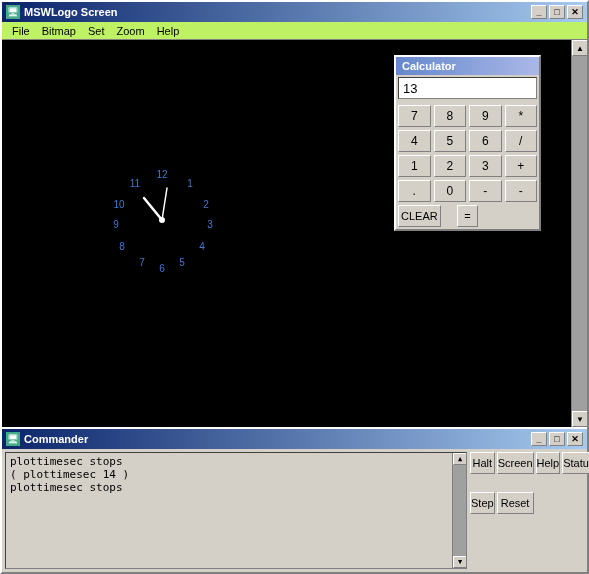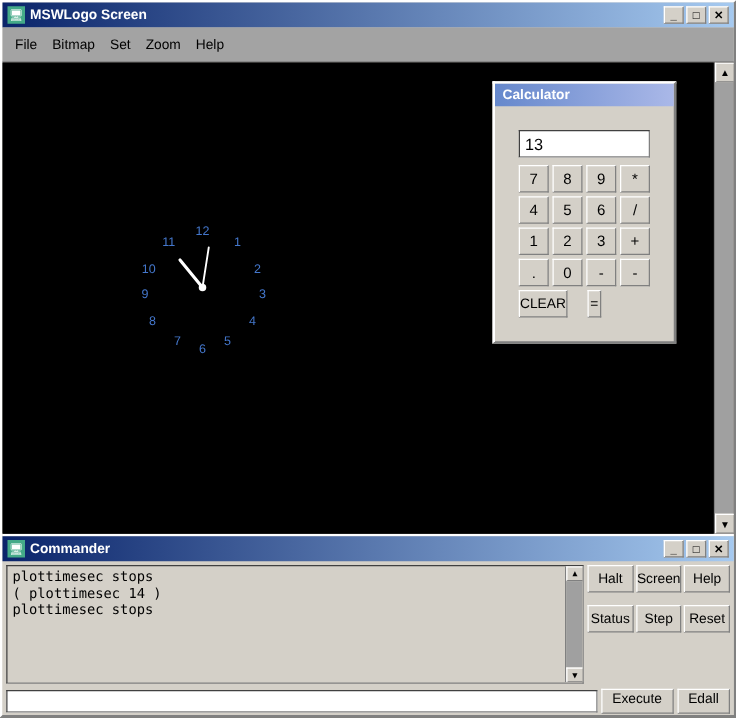--- a/index.html
+++ b/index.html
@@ -73,22 +73,22 @@
       font-weight: bold;
       color: #000;
     }
     .title-btn.close-btn {
       background: #d4d0c8;
       color: #000;
     }
 
     
     .menu-bar {
-      background: #a3a3a3;
-      height: 28px;
+      background: #bef264;
+      height: 18px;
       display: flex;
       align-items: center;
       padding: 0 4px;
       border-bottom: 1px solid #808080;
       flex-shrink: 0;
     }
     .menu-item {
       padding: 2px 6px;
       font-size: 11px;
       cursor: pointer;
@@ -153,21 +153,21 @@
       background: linear-gradient(to right, #6688cc, #aab8e8);
       height: 18px;
       display: flex;
       align-items: center;
       padding: 0 6px;
       color: white;
       font-size: 11px;
       font-weight: bold;
     }
     .calc-body {
-      padding: 19px;
+      padding: 2px;
     }
     .calc-display {
       background: white;
       border: 1px solid #808080;
       border-top-color: #404040;
       border-left-color: #404040;
       height: 22px;
       margin-bottom: 6px;
       padding: 2px 4px;
       font-size: 13px;
@@ -279,21 +279,21 @@
       bottom: 0;
       width: 14px;
       background: #d4d0c8;
       border-left: 1px solid #808080;
       display: flex;
       flex-direction: column;
     }
     .commander-buttons {
       width: 120px;
       display: grid;
-      grid-template-columns: 1fr 1fr 1fr;
+      grid-template-columns: 1fr 1fr 1fr 1fr;
       grid-template-rows: repeat(3, 1fr);
       gap: 2px;
       padding: 3px;
     }
     .cmd-btn {
       background: #d4d0c8;
       border: 1px solid #fff;
       border-right-color: #808080;
       border-bottom-color: #808080;
       font-size: 11px;
@@ -459,20 +459,15 @@
         <div class="commander-buttons">
           <div class="cmd-btn">Halt</div>
           <div class="cmd-btn">Screen</div>
           <div class="cmd-btn">Help</div>
           <div class="cmd-btn">Status</div>
           <div class="cmd-btn">Step</div>
           <div class="cmd-btn">Reset</div>
         </div>
       </div>
 
-      <div class="commander-input-row">
-        <input class="commander-input" type="text" style="">
-        <div class="exec-btn">Execute</div>
-        <div class="exec-btn">Edall</div>
-      </div>
     </div>
   </div>
 </div>
 
 </body></html>

